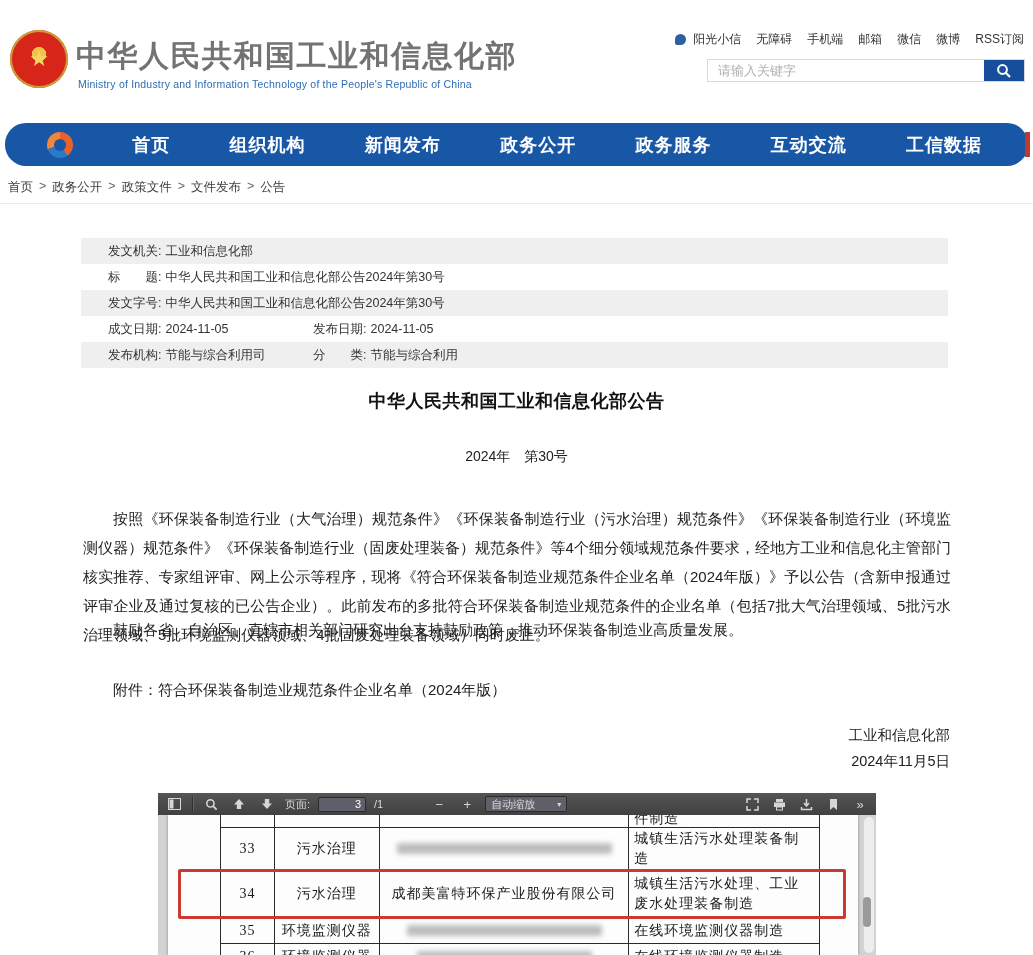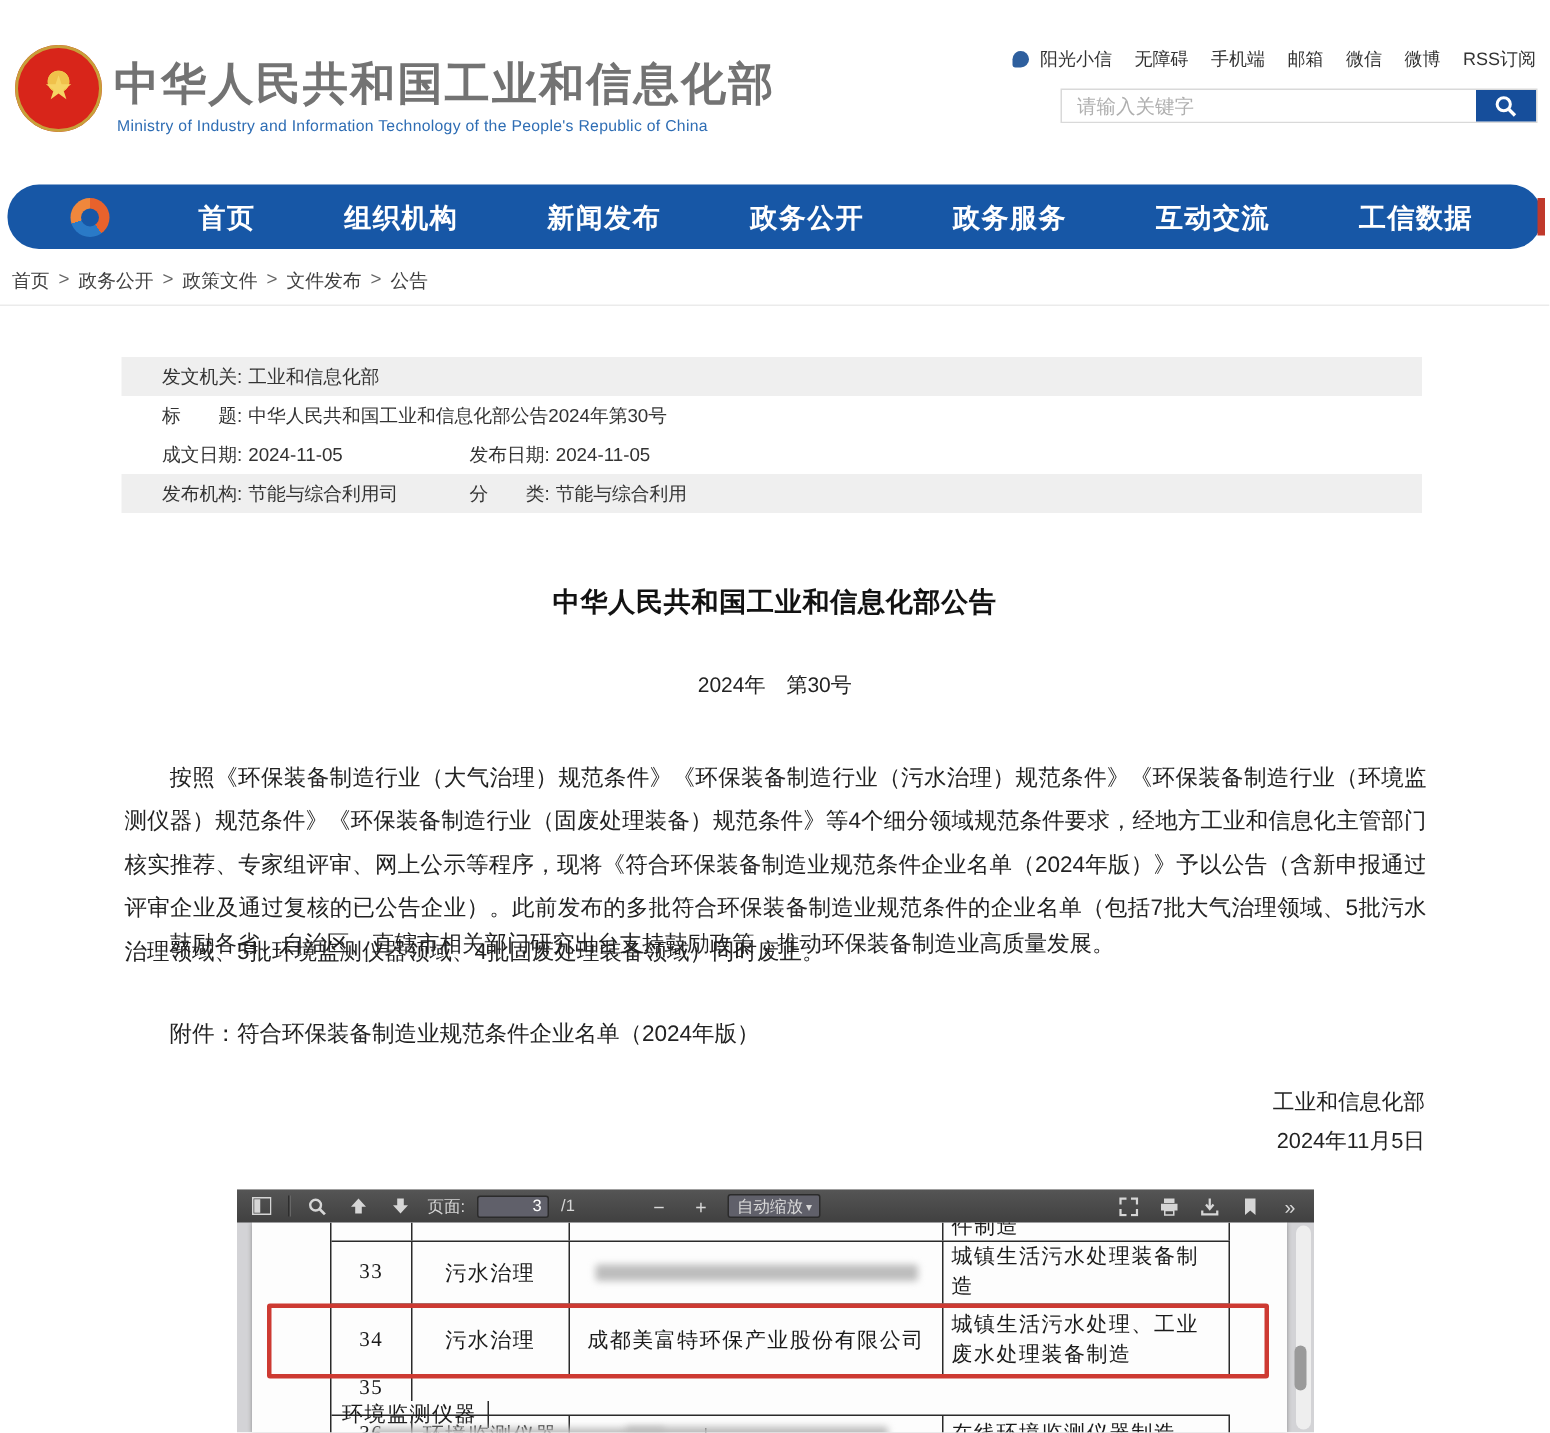--- a/index.html
+++ b/index.html
@@ -112,21 +112,21 @@
   }
   .tb-sep { width:1px; height:14px; background:#2e2e2e; box-shadow:1px 0 0 #666; }
   .tb-label { white-space:nowrap; }
   .page-input {
     width:48px; height:15px; background:#60606a; border:1px solid #2b2b2b; color:#fff;
     font-size:11px; text-align:right; padding-right:4px; border-radius:2px;
     font-family:"Liberation Sans", sans-serif;
   }
   .scale-select {
     height:16px; background:#60606a; border:1px solid #2b2b2b; border-radius:2px;
-    display:flex; align-items:center; padding:0 5px; gap:2px; cursor:pointer; white-space:nowrap;
+    display:flex; align-items:center; padding:0 5px; gap:22px; cursor:pointer; white-space:nowrap;
   }
   .tb-right { margin-left:auto; display:flex; align-items:center; gap:7px; }
   .tb-glyph { font-size:13px; color:#d8d8d8; line-height:1; }
 
   .pdf-body { position:relative; height:140px; overflow:hidden; }
   .pdf-page {
     position:absolute; left:10px; top:0; width:690px; height:140px; background:#fdfdfd;
     box-shadow:0 0 3px rgba(0,0,0,.35);
   }
   .doc-table {
@@ -208,20 +208,21 @@
     <span class="crumb-sep">&gt;</span>
     <span class="crumb">文件发布</span>
     <span class="crumb-sep">&gt;</span>
     <span class="crumb">公告</span>
   </div>
 <div class="abs rule"></div>
 
 <div class="abs meta">
     <div class="meta-row shaded"><span class="meta-pair"><span class="meta-label">发文机关:</span><span class="meta-value">工业和信息化部</span></span></div>
     <div class="meta-row"><span class="meta-pair"><span class="meta-label">标　　题:</span><span class="meta-value">中华人民共和国工业和信息化部公告2024年第30号</span></span></div>
+    <div class="meta-row shaded"><span class="meta-pair"><span class="meta-label">发文字号:</span><span class="meta-value">中华人民共和国工业和信息化部公告2024年第30号</span></span></div>
     <div class="meta-row"><span class="meta-pair first"><span class="meta-label">成文日期:</span><span class="meta-value">2024-11-05</span></span><span class="meta-pair"><span class="meta-label">发布日期:</span><span class="meta-value">2024-11-05</span></span></div>
     <div class="meta-row shaded"><span class="meta-pair first"><span class="meta-label">发布机构:</span><span class="meta-value">节能与综合利用司</span></span><span class="meta-pair"><span class="meta-label">分　　类:</span><span class="meta-value">节能与综合利用</span></span></div>
   </div>
 
 <div class="abs art-title">中华人民共和国工业和信息化部公告</div>
 <div class="abs art-subtitle">2024年　第30号</div>
 <div class="abs art-p p1">按照《环保装备制造行业（大气治理）规范条件》《环保装备制造行业（污水治理）规范条件》《环保装备制造行业（环境监测仪器）规范条件》《环保装备制造行业（固废处理装备）规范条件》等4个细分领域规范条件要求，经地方工业和信息化主管部门核实推荐、专家组评审、网上公示等程序，现将《符合环保装备制造业规范条件企业名单（2024年版）》予以公告（含新申报通过评审企业及通过复核的已公告企业）。此前发布的多批符合环保装备制造业规范条件的企业名单（包括7批大气治理领域、5批污水治理领域、5批环境监测仪器领域、4批固废处理装备领域）同时废止。</div>
 <div class="abs art-p p2">鼓励各省、自治区、直辖市相关部门研究出台支持鼓励政策，推动环保装备制造业高质量发展。</div>
 <div class="abs art-p p3">附件：符合环保装备制造业规范条件企业名单（2024年版）</div>
 <div class="abs signature">
@@ -308,21 +309,21 @@
             <span class="blur-bar" style="width: 215px;"></span>
           </div>
           <div class="dc4">城镇生活污水处理装备制造</div>
         </div>
         <div class="doc-row" style="height: 48px;">
           <div class="dc1">34</div>
           <div class="dc2">污水治理</div>
           <div class="dc3">成都美富特环保产业股份有限公司</div>
           <div class="dc4">城镇生活污水处理、工业废水处理装备制造</div>
         </div>
-        <div class="doc-row" style="height: 26px; flex-direction: column;">
+        <div class="doc-row" style="height: 26px;">
           <div class="dc1">35</div>
           <div class="dc2">环境监测仪器</div>
           <div class="dc3">
             <span class="blur-bar" style="width: 195px;"></span>
           </div>
           <div class="dc4">在线环境监测仪器制造</div>
         </div>
         <div class="doc-row" style="height: 26px;">
           <div class="dc1">36</div>
           <div class="dc2">环境监测仪器</div>

